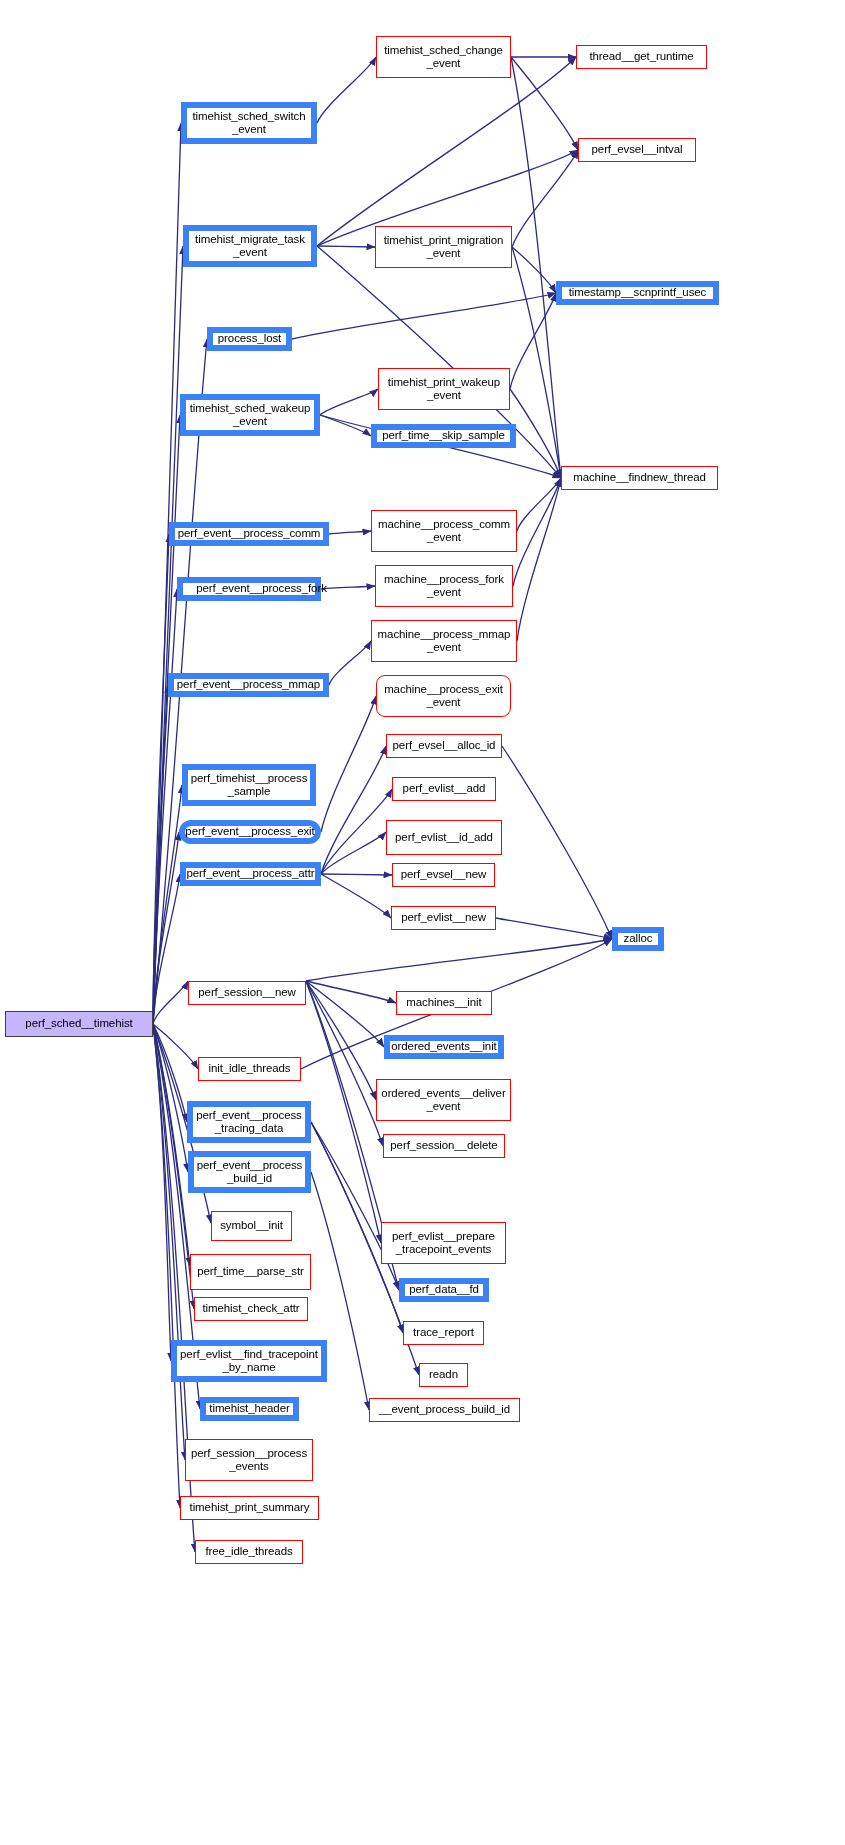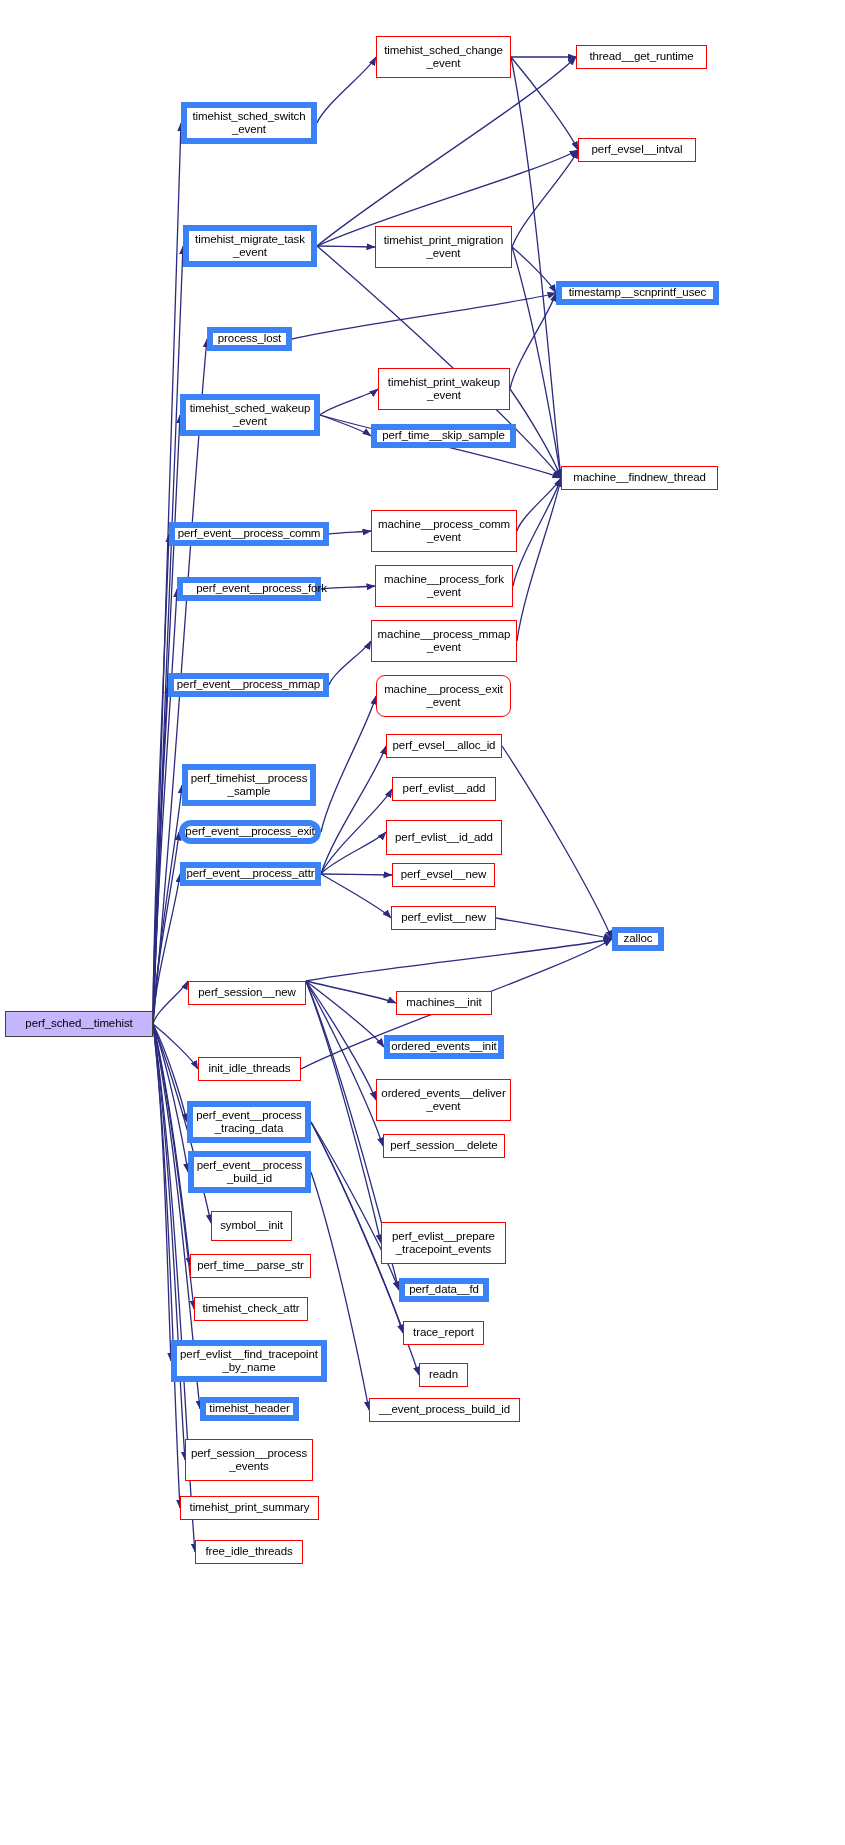--- a/index.html
+++ b/index.html
@@ -175,21 +175,21 @@
       <div class="node red" style="left: 376px; top: 1079px; width: 135px; height: 42px;"><span>ordered_events__deliver
 _event</span></div>
       <div class="node" style="left: 187px; top: 1101px; width: 124px; height: 42px;"><span>perf_event__process
 _tracing_data</span></div>
       <div class="node red" style="left: 383px; top: 1134px; width: 122px; height: 24px;"><span>perf_session__delete</span></div>
       <div class="node" style="left: 188px; top: 1151px; width: 123px; height: 42px;"><span>perf_event__process
 _build_id</span></div>
       <div class="node red" style="left: 211px; top: 1211px; width: 81px; height: 30px;"><span>symbol__init</span></div>
       <div class="node red" style="left: 381px; top: 1222px; width: 125px; height: 42px;"><span>perf_evlist__prepare
 _tracepoint_events</span></div>
-      <div class="node red" style="left: 190px; top: 1254px; width: 121px; height: 24px;"><span>perf_time__parse_str</span></div>
+      <div class="node red" style="left: 190px; top: 1254px; width: 121px; height: 36px;"><span>perf_time__parse_str</span></div>
       <div class="node" style="left: 399px; top: 1278px; width: 90px; height: 24px;"><span>perf_data__fd</span></div>
       <div class="node red" style="left: 194px; top: 1297px; width: 114px; height: 24px;"><span>timehist_check_attr</span></div>
       <div class="node red" style="left: 403px; top: 1321px; width: 81px; height: 24px;"><span>trace_report</span></div>
       <div class="node" style="left: 171px; top: 1340px; width: 156px; height: 42px;"><span>perf_evlist__find_tracepoint
 _by_name</span></div>
       <div class="node red" style="left: 419px; top: 1363px; width: 49px; height: 24px;"><span>readn</span></div>
       <div class="node" style="left: 200px; top: 1397px; width: 99px; height: 24px;"><span>timehist_header</span></div>
       <div class="node red" style="left: 369px; top: 1398px; width: 151px; height: 24px;"><span>__event_process_build_id</span></div>
       <div class="node red" style="left: 185px; top: 1439px; width: 128px; height: 42px;"><span>perf_session__process
 _events</span></div>

